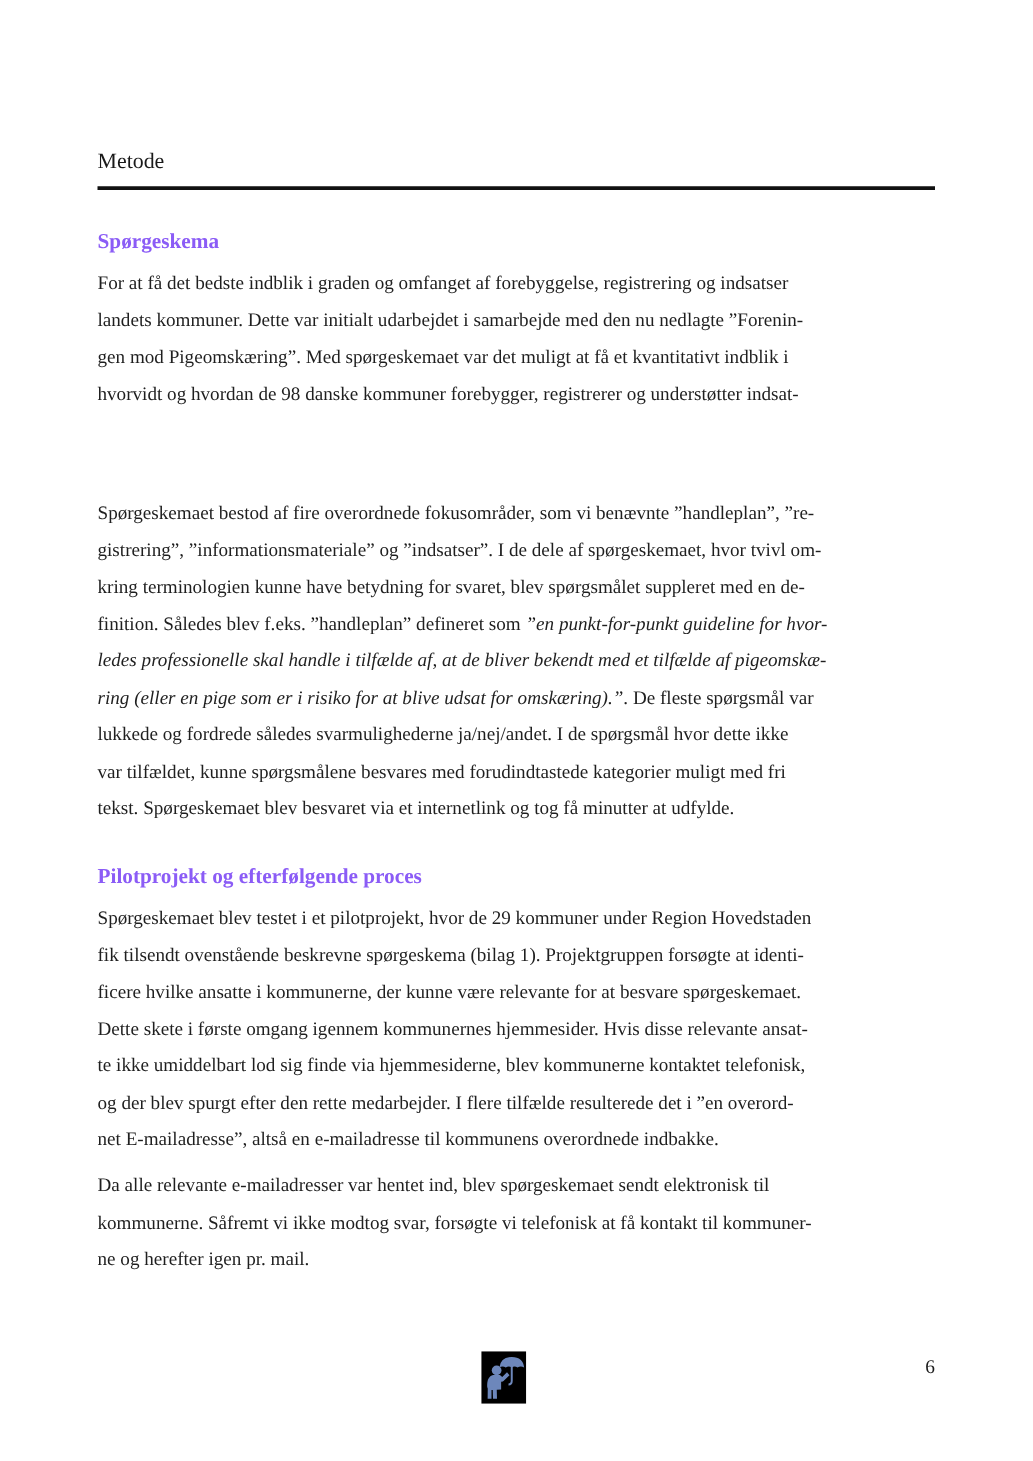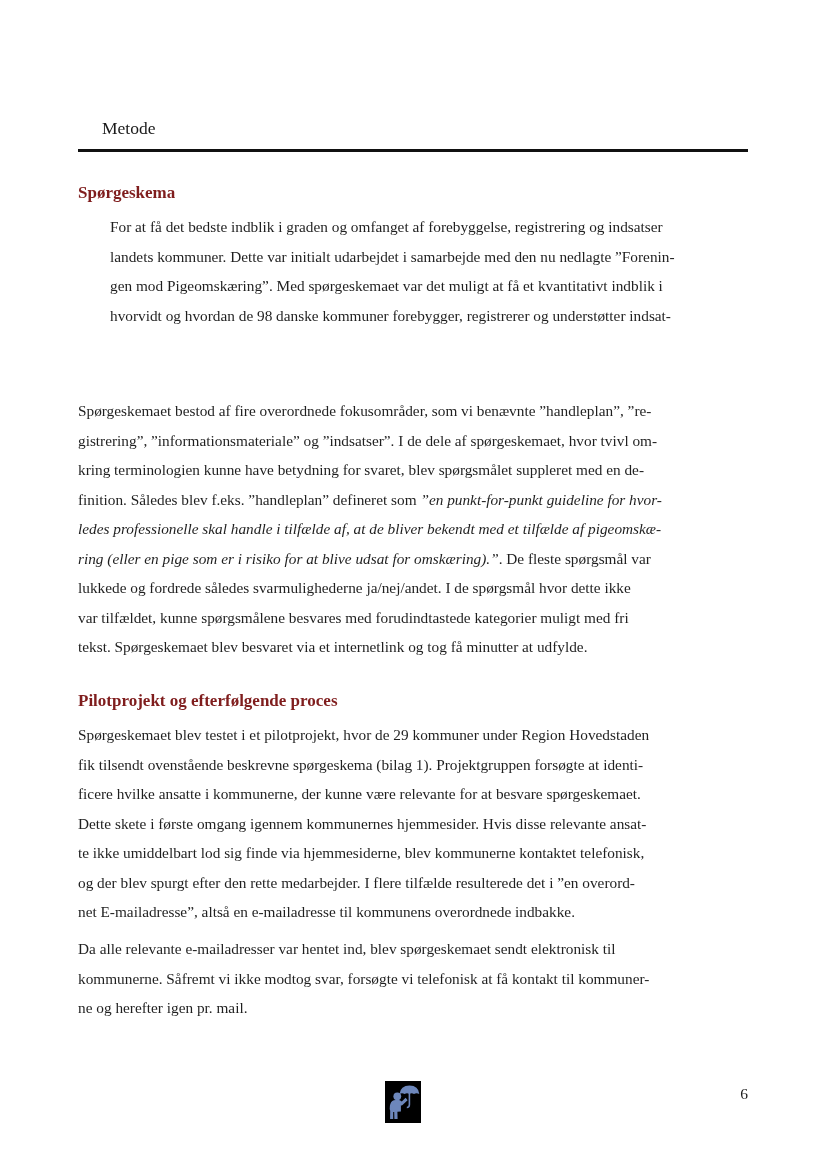--- a/index.html
+++ b/index.html
@@ -16,56 +16,55 @@
     color: #1c1c1c;
     overflow: hidden;
   }
   .header-title {
     position: absolute;
     left: 78px;
     top: 117px;
     font-size: 17.5px;
     line-height: 23px;
     color: #1a1a1a;
-    margin-left: 24px;
   }
   .header-rule {
     position: absolute;
     left: 78px;
     top: 149px;
     width: 670px;
     height: 2.5px;
     background: #111111;
   }
   .section-heading {
     position: absolute;
     left: 78px;
     margin: 0;
     font-size: 17px;
     font-weight: bold;
     line-height: 22px;
-    color: #7f1d1d;
+    color: #8b5cf6;
   }
   .heading-1 { top: 182px; }
   .heading-2 { top: 690px; }
   .paragraph {
     position: absolute;
     left: 78px;
     width: 672px;
   }
   .paragraph .line {
     font-size: 15.3px;
     line-height: 29.5px;
     white-space: nowrap;
     color: #1f1f1f;
   }
   .paragraph .line .italic {
     font-style: italic;
   }
-  .para-1 { top: 212px; margin-left: 32px; }
+  .para-1 { top: 212px; }
   .para-2 { top: 396px; }
   .para-3 { top: 720px; }
   .para-4 { top: 934px; }
   .footer-logo {
     position: absolute;
     left: 385px;
     top: 1081px;
     width: 36px;
     height: 42px;
     display: block;

